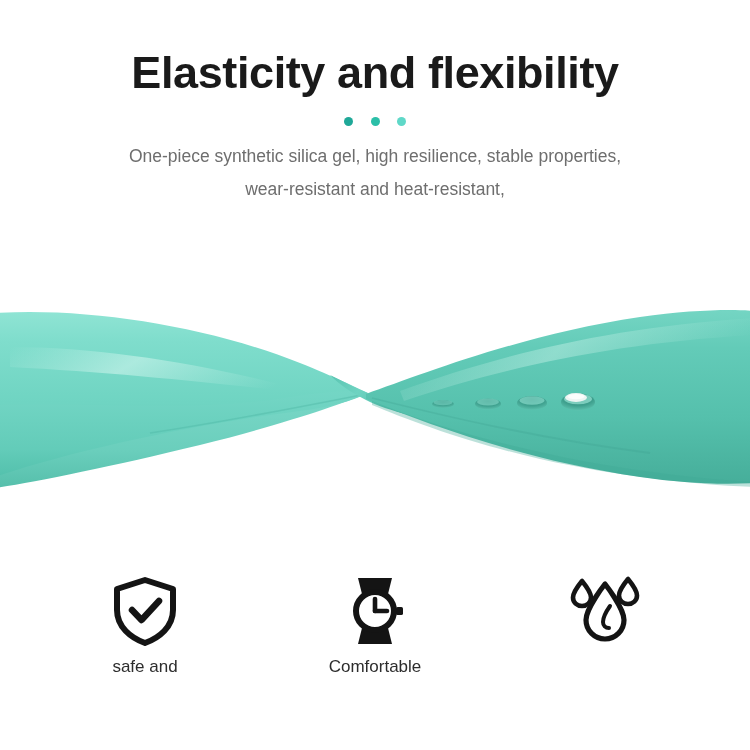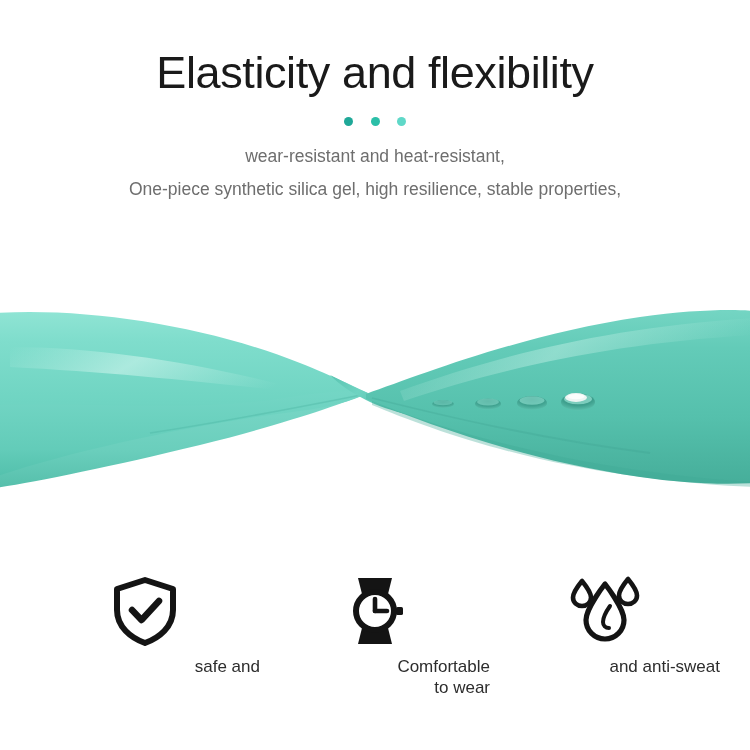--- a/index.html
+++ b/index.html
@@ -30,21 +30,21 @@
     left: 0;
     width: 750px;
     text-align: center;
   }
 
   .headline {
     margin: 0;
     padding-top: 44px;
     font-size: 45px;
     line-height: 58px;
-    font-weight: 400;
+    font-weight: 700;
     letter-spacing: -0.4px;
     color: #1a1a1a;
     font-family: "Liberation Sans", sans-serif;
   }
 
   .dots {
     margin: 12px auto 0 auto;
     width: 62px;
     height: 14px;
     display: flex;
@@ -100,42 +100,41 @@
     align-items: center;
     justify-content: center;
   }
   .feature-label {
     margin-top: 9px;
     font-size: 17px;
     line-height: 21px;
     color: #2d2d2d;
     font-weight: 400;
     font-family: "Liberation Sans", sans-serif;
-    text-align: right;
   }
   .feature-label .l2 { display: block; }
 </style>
 </head>
 <body>
 
 <div class="page">
 
   <div class="header">
 
     <h1 class="headline">Elasticity and flexibility</h1>
 
     <div class="dots">
       <span class="dot" style="background: rgb(31, 168, 152);"></span>
       <span class="dot" style="background: rgb(43, 191, 168);"></span>
       <span class="dot" style="background: rgb(95, 216, 200);"></span>
     </div>
 
     <div class="subcopy">
+      <div>One-piece synthetic silica gel, high resilience, stable properties,</div>
       <div>wear-resistant and heat-resistant,</div>
-      <div>One-piece synthetic silica gel, high resilience, stable properties,</div>
     </div>
   </div>
 
   <div class="hero">
     <svg width="750" height="285" viewBox="0 0 750 285" xmlns="http://www.w3.org/2000/svg">
       <defs>
 
         <linearGradient id="gLeft" x1="0" y1="0" x2="0" y2="1">
           <stop offset="0%" stop-color="#8FE4D4"></stop>
           <stop offset="18%" stop-color="#7FDDCC"></stop>
@@ -253,39 +252,37 @@
 
           <circle cx="36" cy="36" r="19" fill="none" stroke="#141414" stroke-width="6"></circle>
 
           <path d="M36 36 L36 24" fill="none" stroke="#141414" stroke-width="4.6" stroke-linecap="round"></path>
 
           <path d="M36 36 L48 36" fill="none" stroke="#141414" stroke-width="4.6" stroke-linecap="round"></path>
         </svg>
       </div>
       <div class="feature-label">
         <span>Comfortable</span>
-        <span class="l2">to wear</span>
       </div>
     </div>
 
     <div class="feature">
       <div class="feature-icon">
         <svg width="86" height="72" viewBox="0 0 86 72" xmlns="http://www.w3.org/2000/svg">
 
           <path d="M20 6 C20 6 11 17 11 22.5 C11 27.4 15 31 20 31
                    C25 31 29 27.4 29 22.5 C29 17 20 6 20 6 Z" fill="none" stroke="#141414" stroke-width="4.6" stroke-linejoin="round"></path>
 
           <path d="M66 4 C66 4 57 15 57 20.5 C57 25.4 61 29 66 29
                    C71 29 75 25.4 75 20.5 C75 15 66 4 66 4 Z" fill="none" stroke="#141414" stroke-width="4.6" stroke-linejoin="round"></path>
 
           <path d="M43 9 C43 9 24 33 24 45 C24 55.5 32.5 64 43 64
                    C53.5 64 62 55.5 62 45 C62 33 43 9 43 9 Z" fill="none" stroke="#141414" stroke-width="5.2" stroke-linejoin="round"></path>
 
           <path d="M48 31 C48 31 41 41 41 47 C41 50.5 43.5 53 47 53" fill="none" stroke="#141414" stroke-width="4" stroke-linecap="round" stroke-linejoin="round"></path>
         </svg>
       </div>
       <div class="feature-label">
-        <span class="l2">and anti-sweat</span>
       </div>
     </div>
 
   </div>
 </div>
 
 </body></html>

